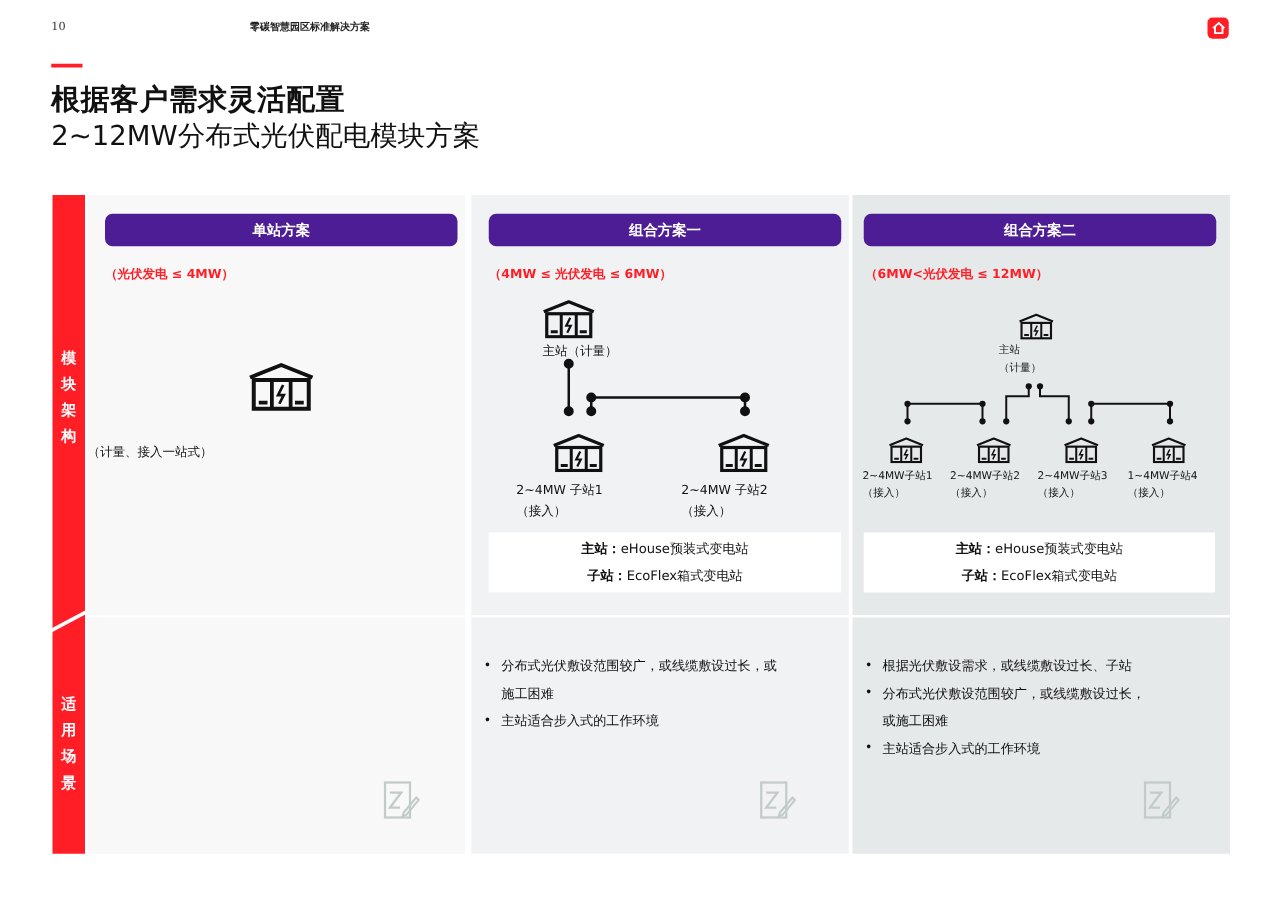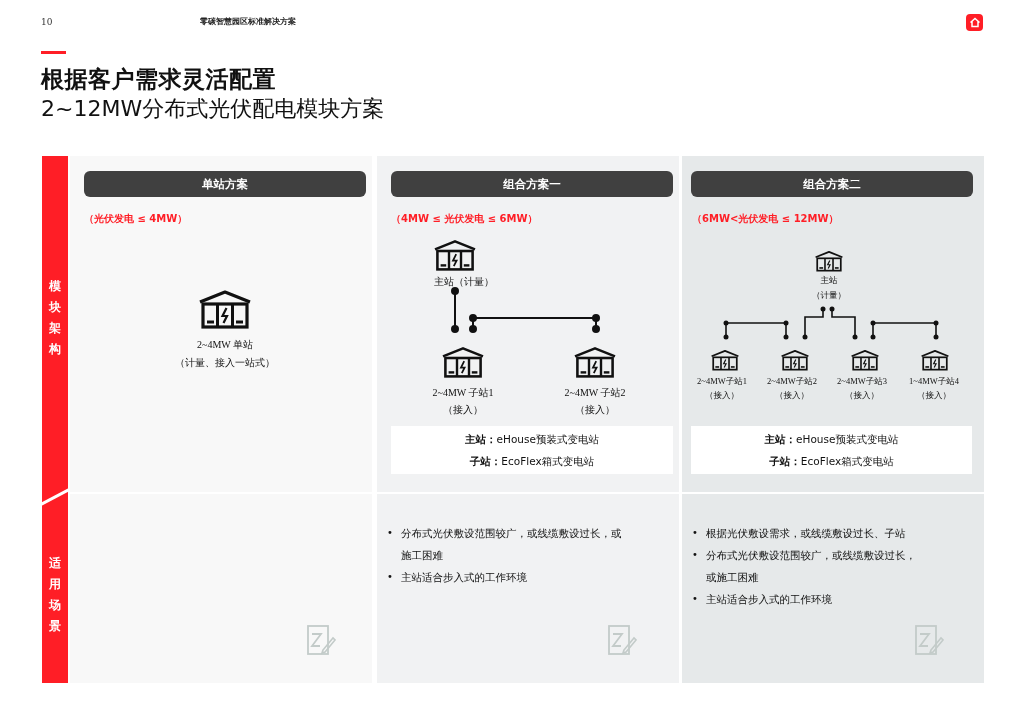--- a/index.html
+++ b/index.html
@@ -20,31 +20,31 @@
   .side-label { position: absolute; left: 0; width: 26px; color: #fff; font-weight: bold; font-size: 12px; text-align: center; line-height: 21px; }
 
   
   .col { position: absolute; top: 156px; width: 302px; }
   .col-top { height: 336px; position: relative; }
   .col-bottom { position: absolute; top: 338px; height: 189px; width: 302px; }
   .c1 { left: 70px; } .c1 .col-top, .c1 .col-bottom { background: #f8f8f8; }
   .c2 { left: 377px; } .c2 .col-top, .c2 .col-bottom { background: #f1f2f3; }
   .c3 { left: 682px; } .c3 .col-top, .c3 .col-bottom { background: #e6e9ea; }
 
-  .pill { position: absolute; left: 14px; top: 15px; width: 282px; height: 26px; background: #404040; border-radius: 6px; color: #fff; font-size: 11.5px; font-weight: bold; display: flex; align-items: center; justify-content: center; }
+  .pill { position: absolute; left: 14px; top: 15px; width: 282px; height: 26px; background: #4c1d95; border-radius: 6px; color: #fff; font-size: 11.5px; font-weight: bold; display: flex; align-items: center; justify-content: center; }
   .c3 .pill { left: 9px; }
   .cond { position: absolute; left: 14px; top: 56px; font-size: 10px; font-weight: bold; color: #ff1e26; }
   .c3 .cond { left: 10px; }
 
   .infobox { position: absolute; left: 14px; top: 270px; width: 282px; height: 48px; background: #fff; display: flex; flex-direction: column; align-items: center; justify-content: center; font-size: 10.5px; line-height: 22px; color: #111; text-align: center; }
   .c3 .infobox { left: 9px; width: 281px; }
   .infobox b { font-weight: bold; }
 
   .diagram { position: absolute; left: 0; top: 0; width: 302px; height: 270px; }
-  .lbl { position: absolute; font-size: 10px; color: #111; text-align: center; line-height: 17px; white-space: nowrap; font-family: Liberation Serif, serif; }
+  .lbl { position: absolute; font-size: 10px; color: #111; text-align: left; line-height: 17px; white-space: nowrap; }
   .lbl.sm { font-size: 8.5px; line-height: 14px; }
 
   .bullets { position: absolute; left: 16px; top: 28px; right: 10px; list-style: none; font-size: 10.5px; line-height: 22px; color: #111; }
   .bullets li { position: relative; padding-left: 14px; }
   .bullets li::before { content: "•"; position: absolute; left: 0; top: 0; font-size: 10px; }
   .bullets li.cont::before { content: ""; }
   .note-icon { position: absolute; width: 30px; height: 34px; }
 </style>
 </head>
 <body>
@@ -96,21 +96,20 @@
 </svg>
 
 <div class="col c1">
   <div class="col-top">
     <div class="pill">单站方案</div>
     <div class="cond">（光伏发电 ≤ 4MW）</div>
     <div class="diagram">
       <svg style="position:absolute;left:127px;top:133px" width="56" height="40">
           <use href="#sub"></use>
         </svg>
-      <div class="lbl" style="left:0;width:310px;top:180px">2~4MW 单站</div>
       <div class="lbl" style="left:0;width:310px;top:198px">（计量、接入一站式）</div>
     </div>
   </div>
   <div class="col-bottom">
     <svg class="note-icon" style="left:236px;top:130px">
         <use href="#note"></use>
       </svg>
   </div>
 </div>
 

